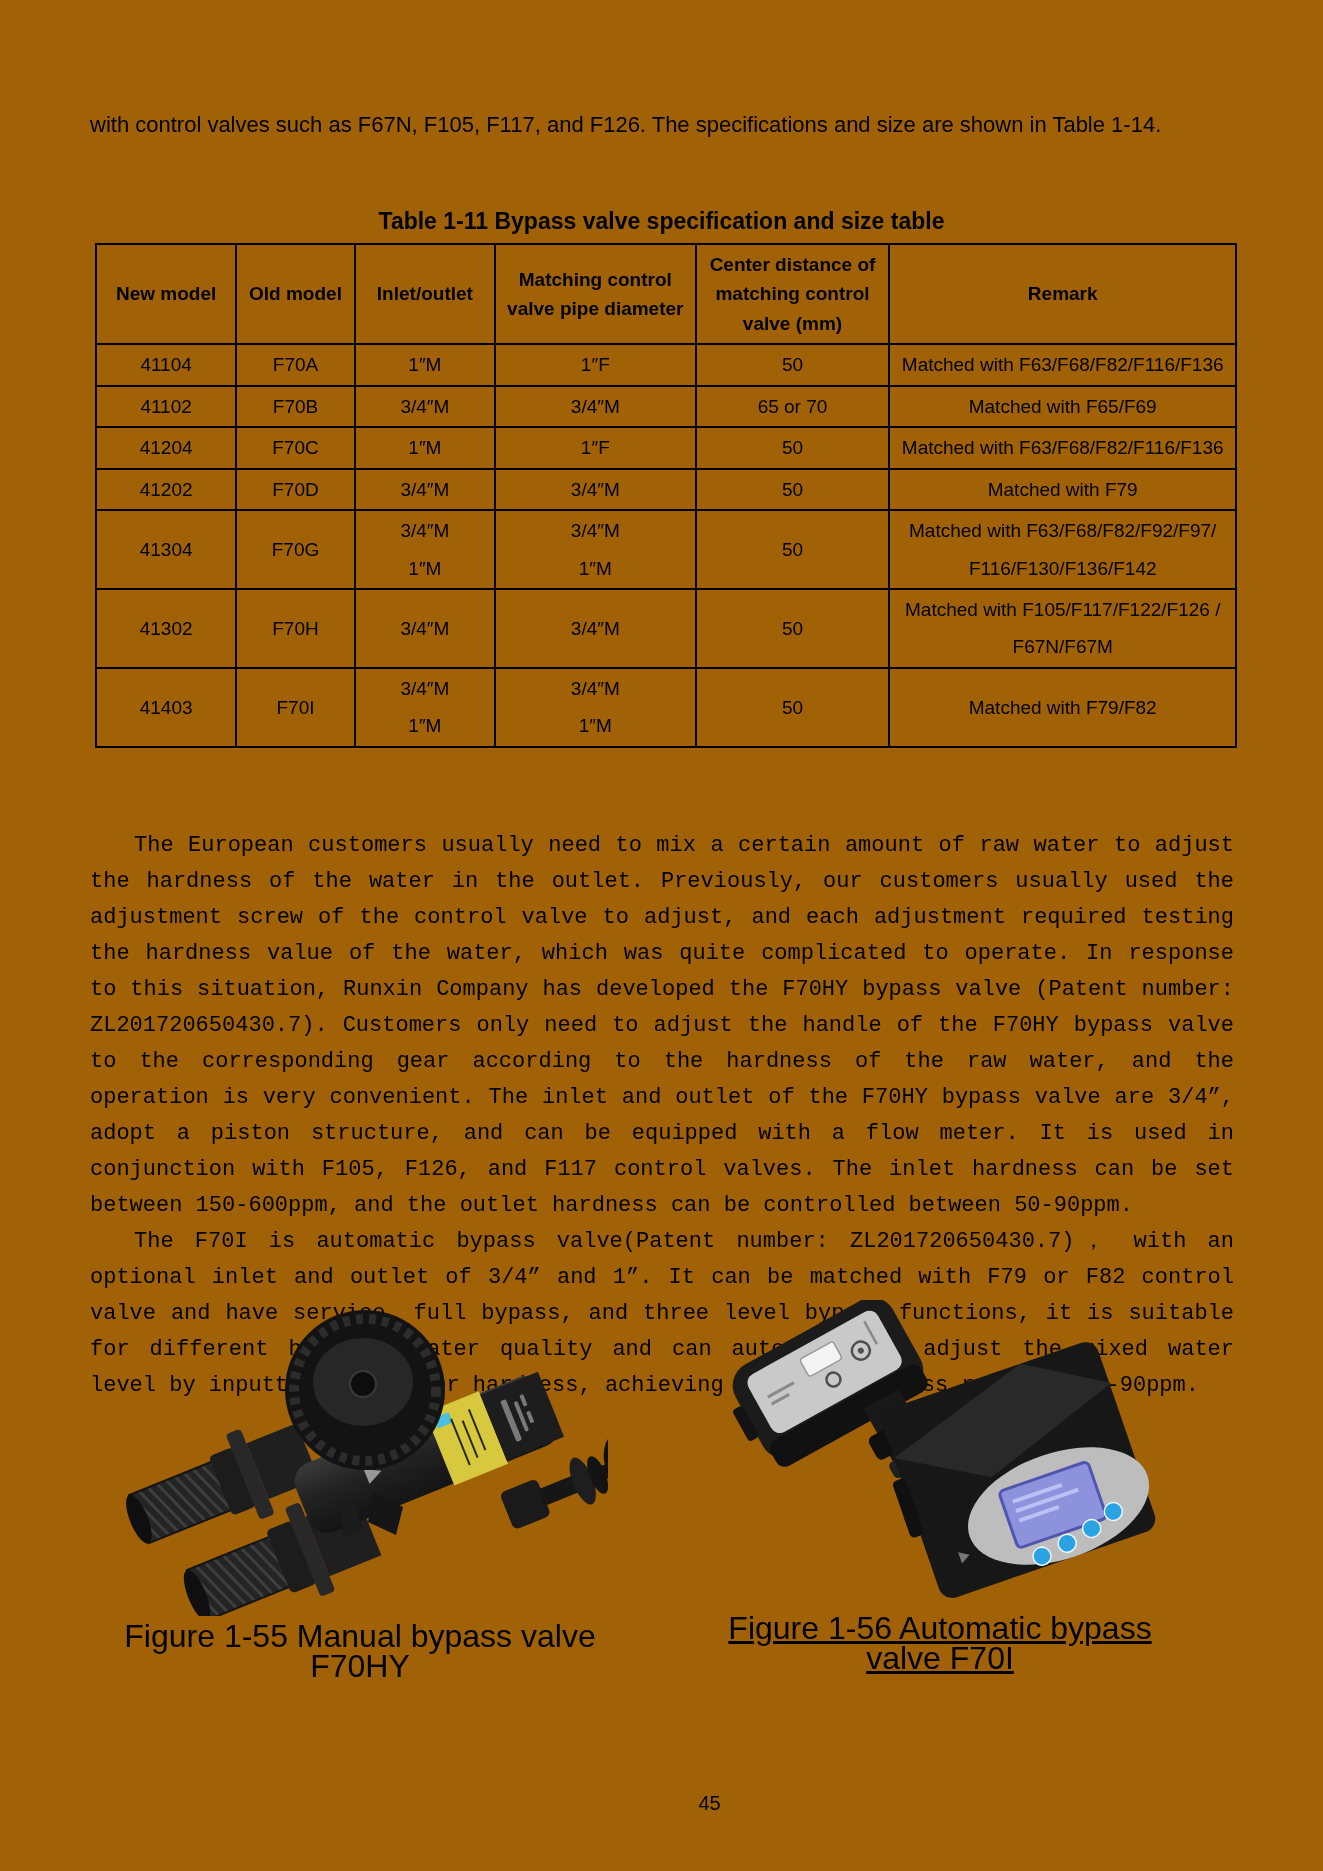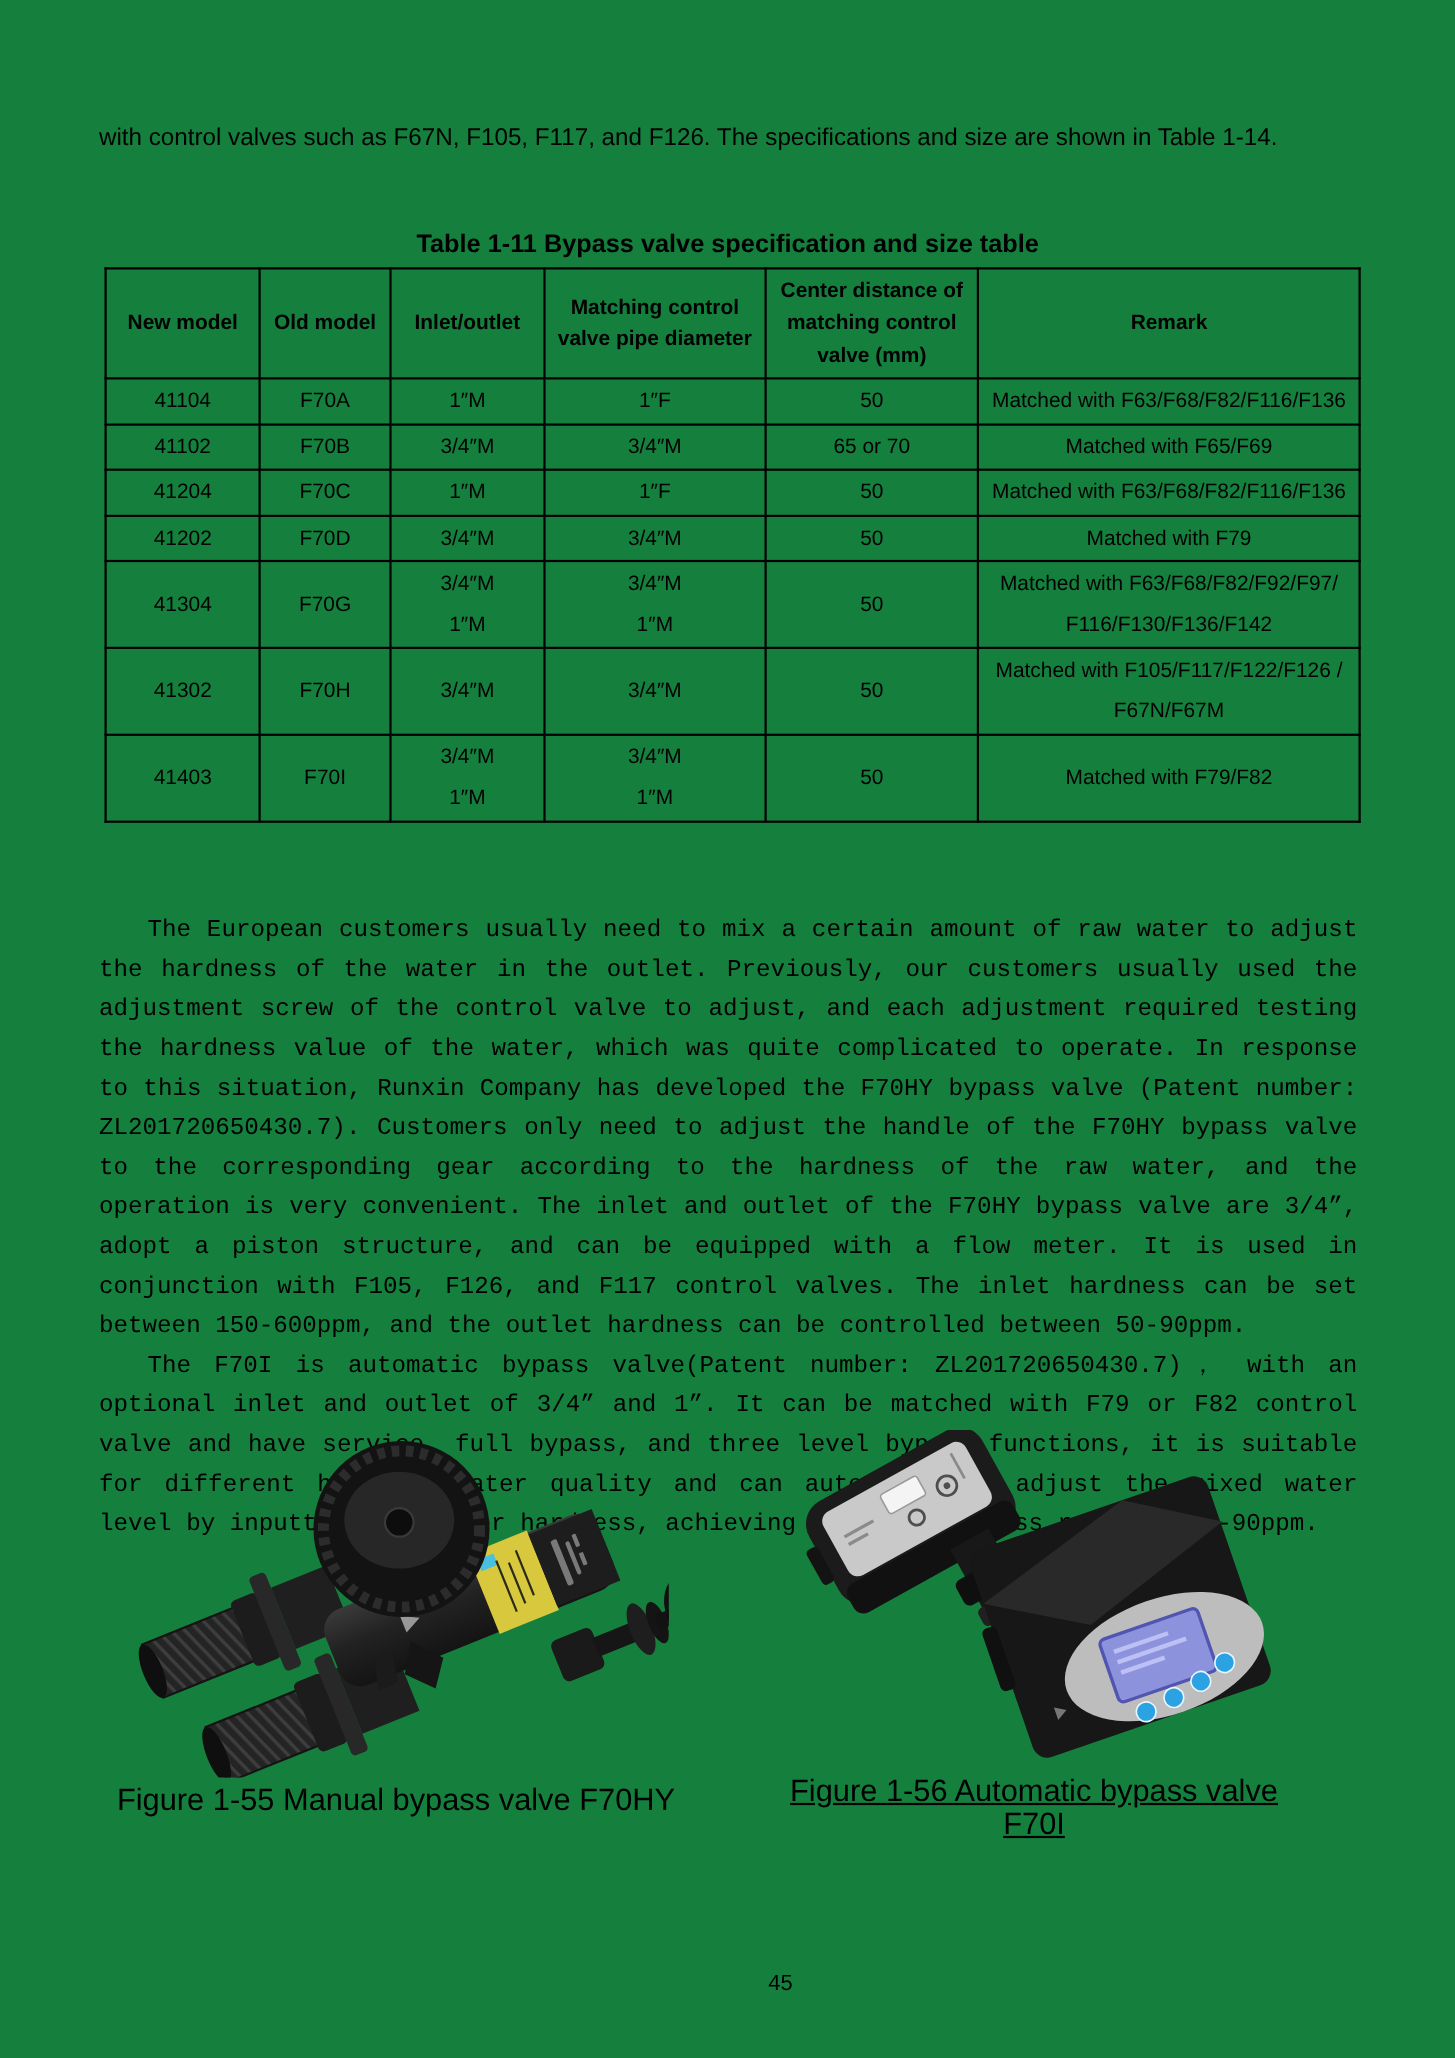--- a/index.html
+++ b/index.html
@@ -1,20 +1,20 @@
 <!DOCTYPE html>
 <html><head>
 <meta charset="utf-8">
 <style>
   html,body { margin:0; padding:0; background:#e8e8e8; }
   .page {
     position:relative;
     width:1323px; height:1871px;
     margin:0 auto;
-    background:#15803d;
+    background:#a16207;
     color:#000;
     font-family:"Liberation Sans", sans-serif;
     overflow:hidden;
   }
   
   .intro {
     position:absolute; top:106px; left:90px; width:1144px;
     font-size:22px; line-height:37px; text-align:justify;
   }
   .tbl-title {
@@ -40,21 +40,21 @@
   .bodytext p {
     margin:0; text-indent:44px;
     font-size:22px; line-height:36px; text-align:justify;font-family:Liberation Mono, monospace;
   }
   
   .fig-photo { position:absolute; }
   .fig-photo-left  { left:118px; top:1296px; }
   .fig-photo-right { left:688px;  top:1300px; }
   .fig-caption {
     position:absolute; text-align:center;
-    font-size:28px; line-height:30px;
+    font-size:32px; line-height:30px;
   }
   .fig-caption-left  { left:90px;  top:1621px; width:540px; }
   .fig-caption-right { left:700px; top:1613px; width:480px;text-decoration:underline; }
   .page-number {
     position:absolute; top:1792px; left:0; width:100%;
     text-align:center; font-size:20px;margin-left:48px;
   }
 </style>
 </head>
 <body>

